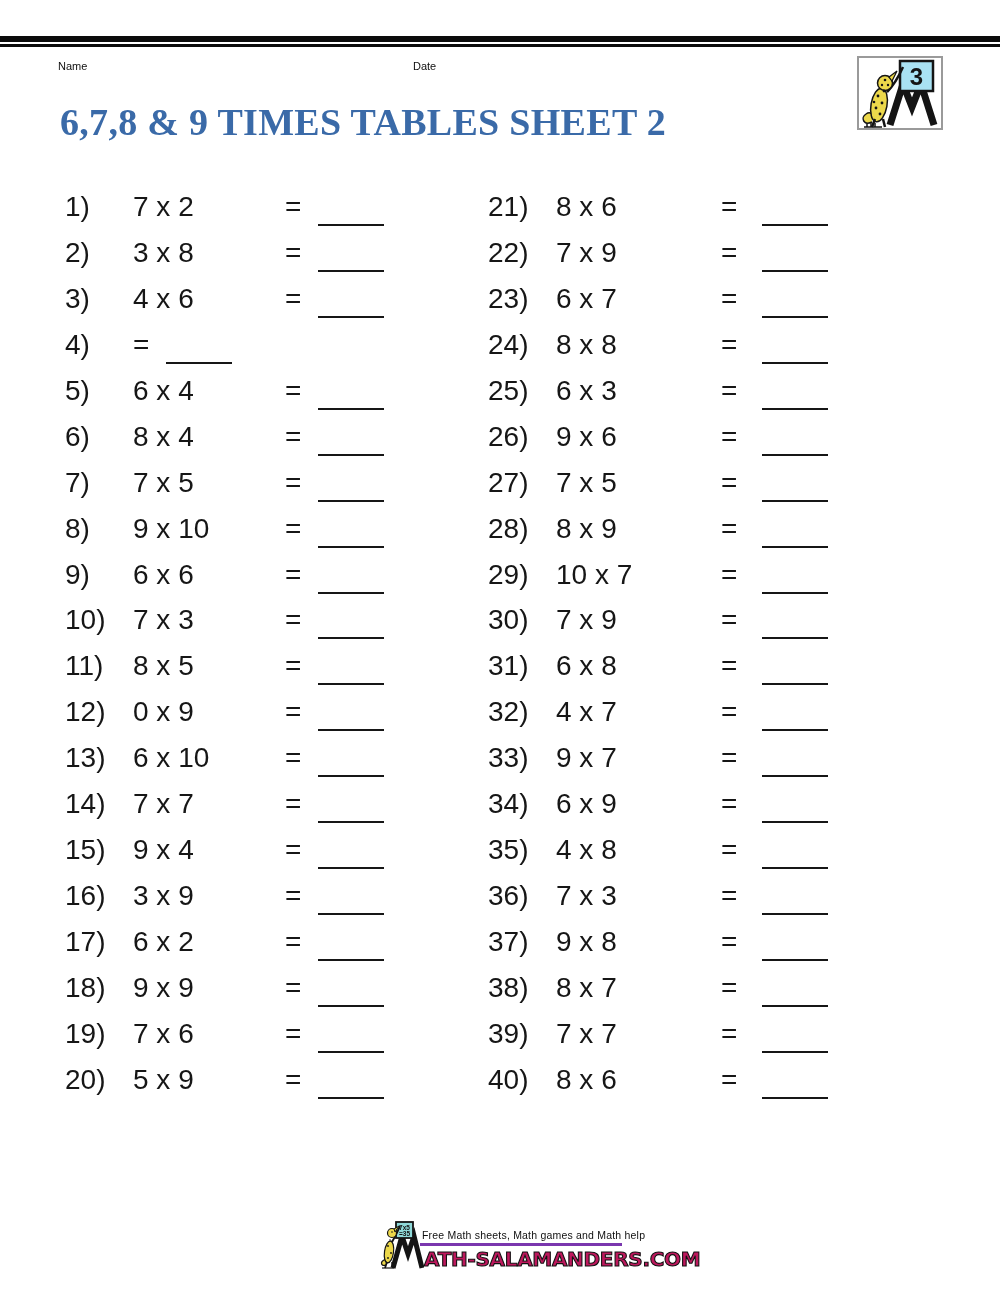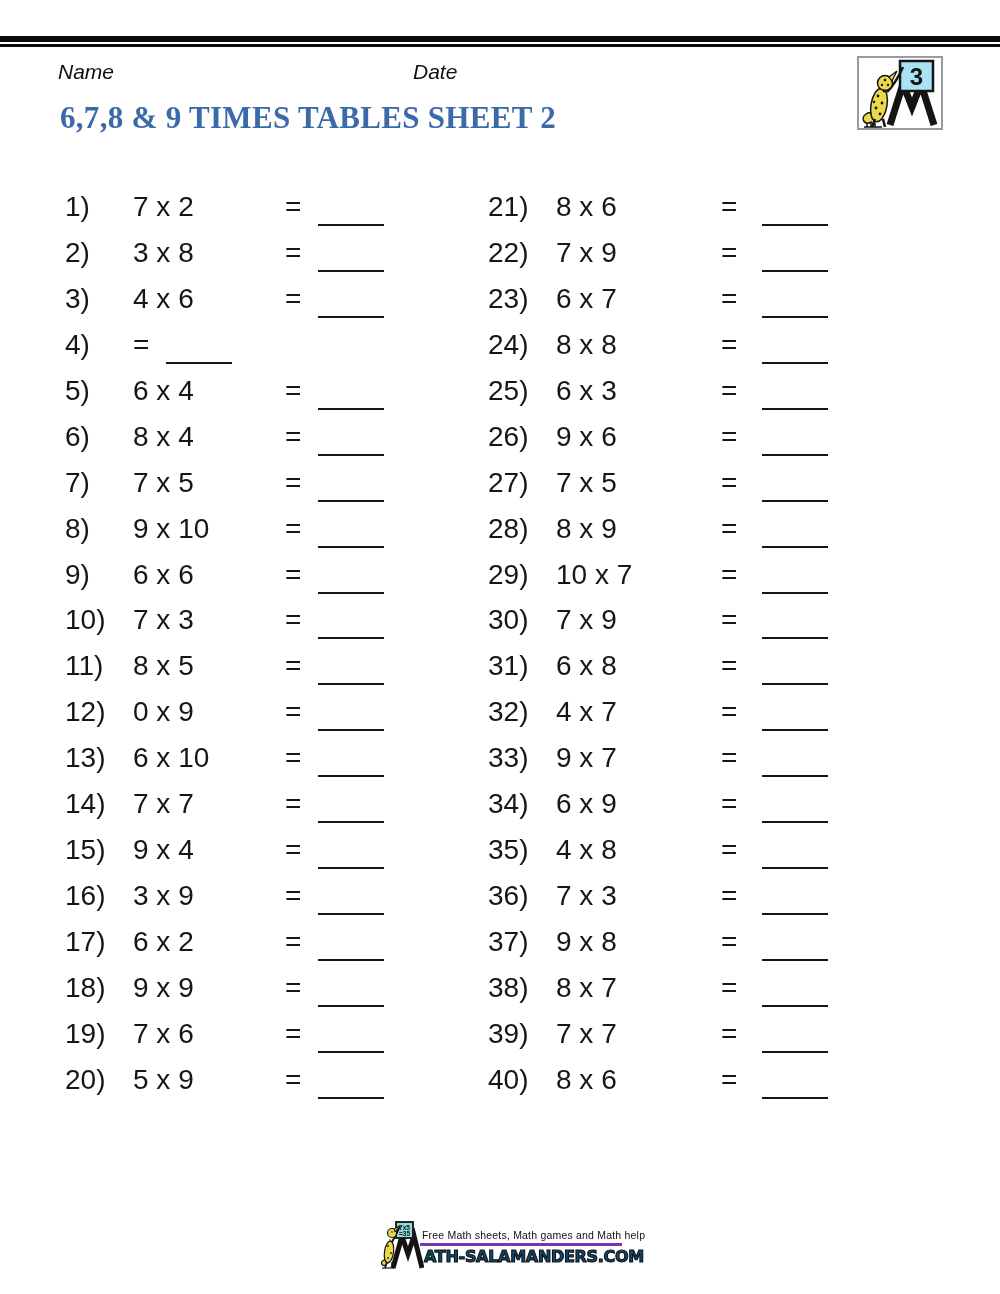--- a/index.html
+++ b/index.html
@@ -7,34 +7,34 @@
     position:relative;width:1000px;height:1294px;margin:0 auto;
     background:#ffffff;overflow:hidden;
     font-family:"Liberation Sans",sans-serif;color:#141414;
   }
   
   .topbar{position:absolute;left:0;top:36px;width:1000px;}
   .topbar .b1{height:6px;background:#0b0b0b;}
   .topbar .b2{height:2px;background:#ffffff;}
   .topbar .b3{height:2.5px;background:#0b0b0b;}
   
-  .hdr-label{position:absolute;top:60px;font-size:21px;color:#0f0f0f;white-space:nowrap;font-style:italic;}
+  .hdr-label{position:absolute;top:60px;font-size:11px;color:#0f0f0f;white-space:nowrap;}
   .name-label{left:58px;}
   .date-label{left:413px;text-align:center;}
   
   .logo-box{
     position:absolute;left:857px;top:56px;width:82px;height:70px;
     border:2px solid #9a9a9a;background:#ffffff;
     display:flex;align-items:center;justify-content:center;
   }
   
   .title{
     position:absolute;left:60px;top:100px;
     font-family:"Liberation Serif",serif;font-weight:bold;
-    font-size:31px;letter-spacing:.3px;color:#3a6aa8;white-space:nowrap;
+    font-size:38px;letter-spacing:.3px;color:#3a6aa8;white-space:nowrap;
   }
   
   .problems{position:absolute;left:65px;top:184px;width:870px;height:920px;}
   .col{position:absolute;top:0;}
   .col-left{left:0;width:395px;}
   .col-right{left:423px;width:420px;}
   .row{display:flex;height:45.95px;align-items:flex-start;}
   .row .txt{line-height:45.95px;font-size:28px;color:#161616;white-space:nowrap;}
   .num{width:68px;}
   .expr{width:152px;}
@@ -45,22 +45,22 @@
   
   .footer{position:absolute;left:372px;top:1214px;width:290px;height:66px;}
   .f-icon{position:absolute;left:8px;top:6px;}
   .f-tagline{
     position:absolute;left:50px;top:15px;font-size:10.5px;font-weight:normal;
     letter-spacing:.2px;color:#101010;white-space:nowrap;
   }
   .f-rule{position:absolute;left:48px;top:29px;width:202px;height:3px;background:#7a36ae;}
   .f-site{
     position:absolute;left:52px;top:33px;
-    font-family:"DejaVu Sans",sans-serif;font-weight:bold;font-size:16px;
-    letter-spacing:-.3px;color:#0c4a6e;-webkit-text-stroke:1.1px #101010;
+    font-family:"DejaVu Sans",sans-serif;font-weight:bold;font-size:20px;
+    letter-spacing:-.3px;color:#be185d;-webkit-text-stroke:1.1px #101010;
     white-space:nowrap;
   }
 </style>
 </head>
 <body>
 
 <div class="page">
 
   <div class="topbar">
     <div class="b1"></div>

